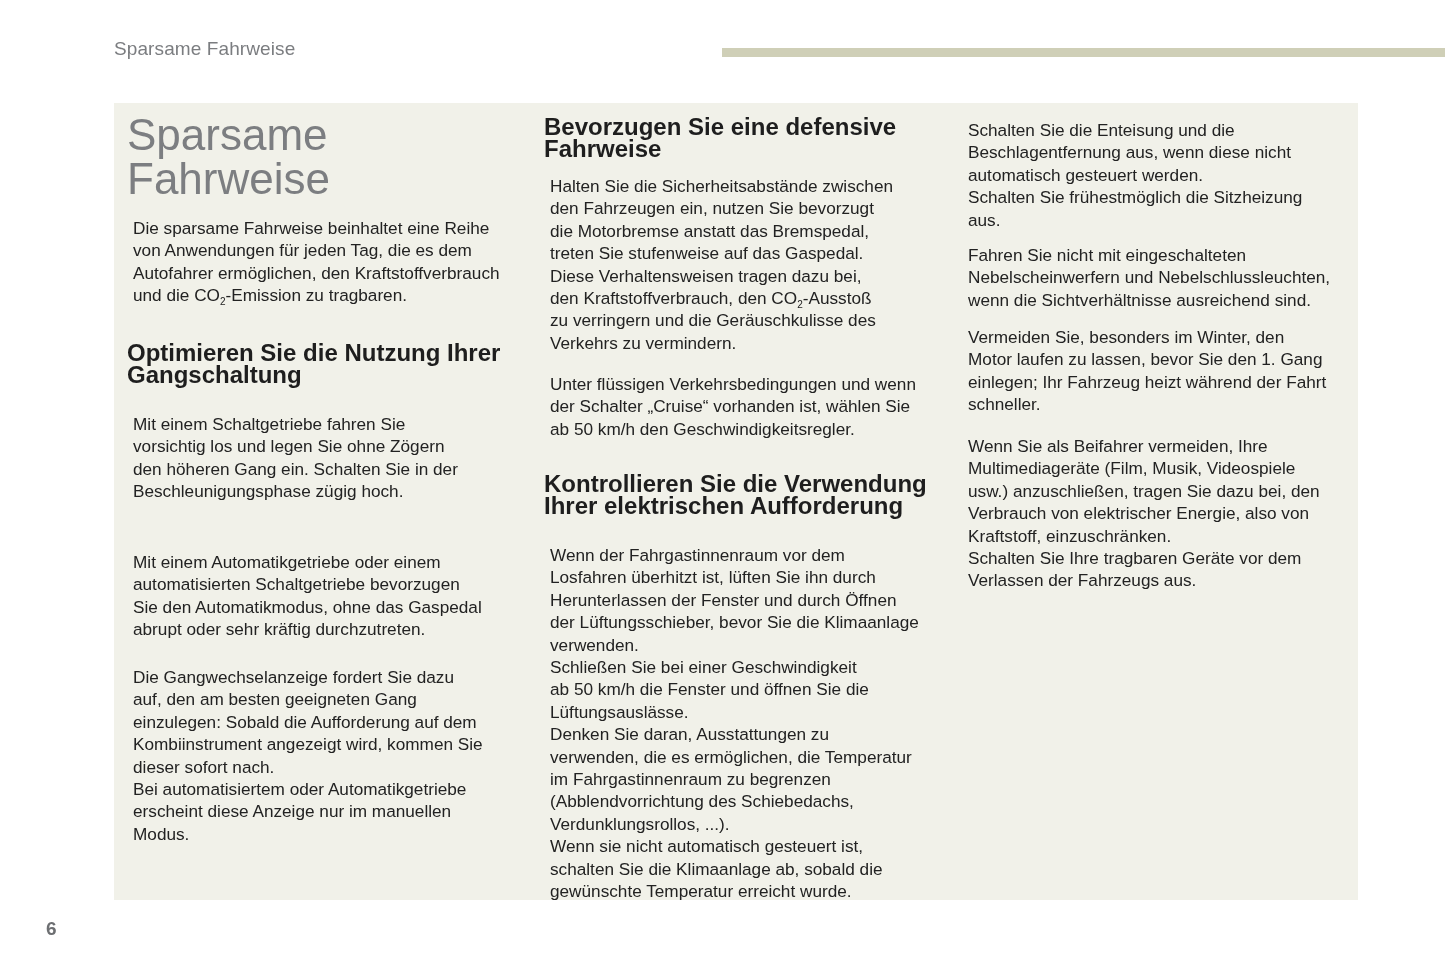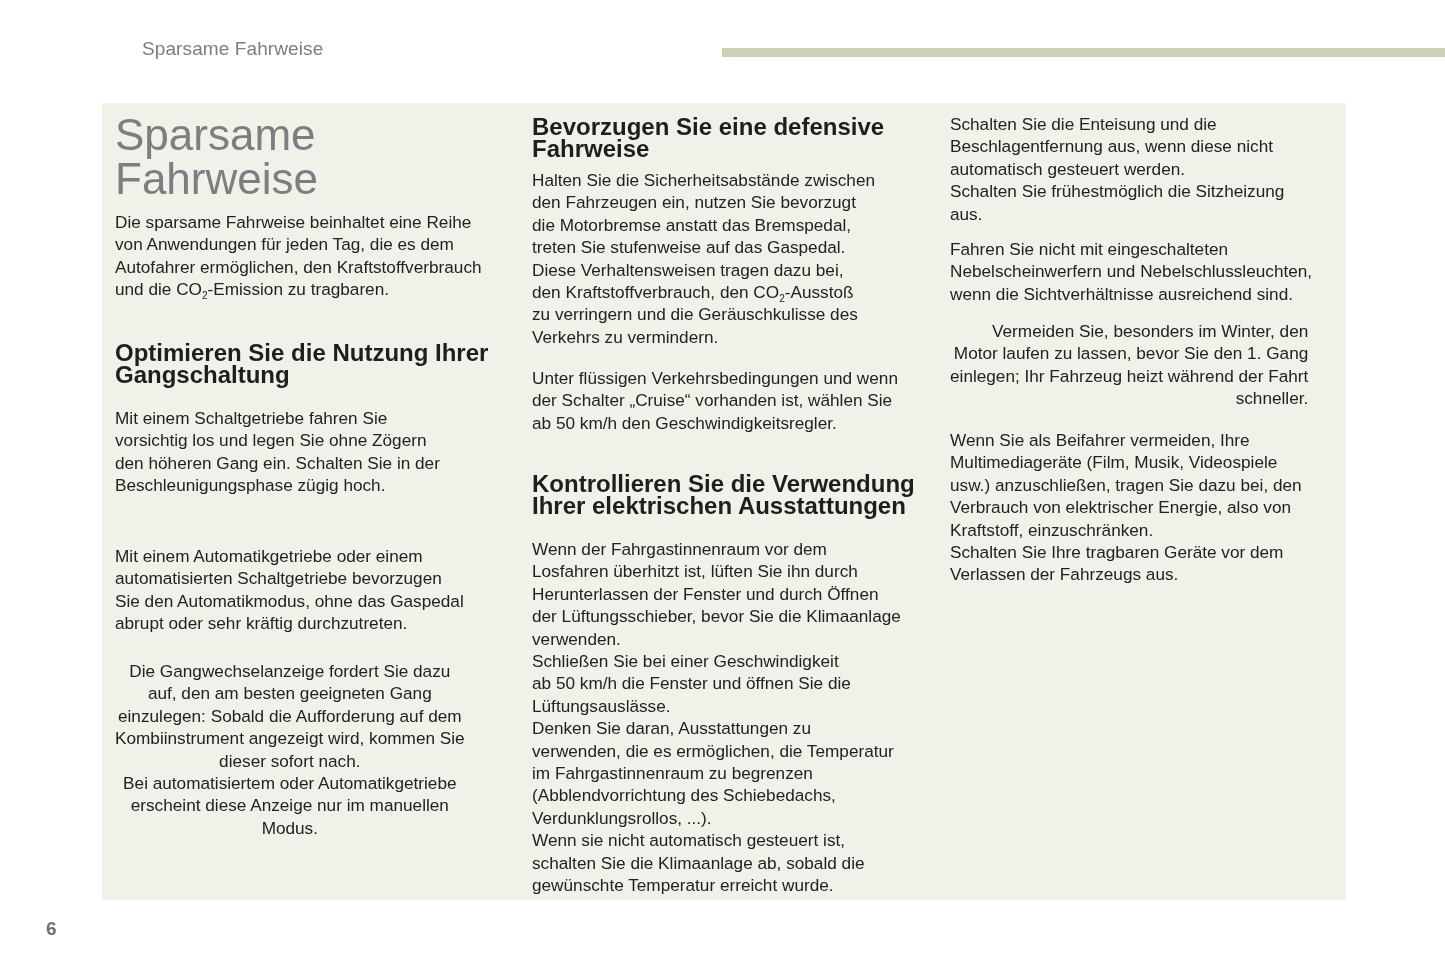--- a/index.html
+++ b/index.html
@@ -1,27 +1,27 @@
 <!DOCTYPE html>
 <html><head>
   <meta charset="utf-8">
   <style>
     html, body { margin:0; padding:0; background:#ffffff; }
     body { width:1445px; height:964px; position:relative; overflow:hidden;
            font-family:"Liberation Sans", sans-serif; color:#1e1e1e; }
-    .running-head { position:absolute; left:114px; top:38px; font-size:19px; color:#7b7d80; letter-spacing:0.1px;margin-left:28px; }
+    .running-head { position:absolute; left:114px; top:38px; font-size:19px; color:#7b7d80; letter-spacing:0.1px; }
     .head-bar { position:absolute; left:722px; top:48px; width:723px; height:9px; background:#cfcfb7; }
-    .panel { position:absolute; left:102px; top:103px; width:1244px; height:797px; background:#f1f1e9; }
+    .panel { position:absolute; left:114px; top:103px; width:1244px; height:797px; background:#f1f1e9; }
     .col { position:absolute; top:0; }
     .col1 { left:13px; width:395px; }
     .col2 { left:430px; width:395px; }
     .col3 { left:848px; width:395px; }
     .big-title { position:absolute; left:0; top:10px; font-size:44px; line-height:44px; color:#7c7e81; font-weight:normal; margin:0; }
     .h2 { position:absolute; left:0; font-size:24px; line-height:22px; font-weight:bold; color:#1e1e1e; margin:0; }
-    .p { position:absolute; left:0; font-size:17.2px; line-height:22.4px; color:#222; margin:0; white-space:pre-line; }
+    .p { position:absolute; left:0; font-size:17.2px; line-height:22.4px; color:#222; margin:6px; white-space:pre-line; }
     sub { font-size:10px; vertical-align:-4px; line-height:0; }
     .page-num { position:absolute; left:46px; top:918px; font-size:19px; font-weight:bold; color:#6d6f72; }
   </style>
 </head>
 <body>
 
 <div class="running-head">Sparsame Fahrweise</div>
 <div class="head-bar"></div>
 
 <div class="panel">
@@ -38,21 +38,21 @@
     <h2 class="h2" style="top:239px; white-space:pre-line;">Optimieren Sie die Nutzung Ihrer
 Gangschaltung</h2>
     <p class="p" style="top:304px;">Mit einem Schaltgetriebe fahren Sie
 vorsichtig los und legen Sie ohne Zögern
 den höheren Gang ein. Schalten Sie in der
 Beschleunigungsphase zügig hoch.</p>
     <p class="p" style="top:442px;">Mit einem Automatikgetriebe oder einem
 automatisierten Schaltgetriebe bevorzugen
 Sie den Automatikmodus, ohne das Gaspedal
 abrupt oder sehr kräftig durchzutreten.</p>
-    <p class="p" style="top:557px;text-align:center;">Die Gangwechselanzeige fordert Sie dazu
+    <p class="p" style="top:557px;">Die Gangwechselanzeige fordert Sie dazu
 auf, den am besten geeigneten Gang
 einzulegen: Sobald die Aufforderung auf dem
 Kombiinstrument angezeigt wird, kommen Sie
 dieser sofort nach.
 Bei automatisiertem oder Automatikgetriebe
 erscheint diese Anzeige nur im manuellen
 Modus.</p>
   </div>
 
   <div class="col col2">
@@ -63,21 +63,21 @@
 die Motorbremse anstatt das Bremspedal,
 treten Sie stufenweise auf das Gaspedal.
 Diese Verhaltensweisen tragen dazu bei,
 den Kraftstoffverbrauch, den CO</span><sub>2</sub><span>-Ausstoß
 zu verringern und die Geräuschkulisse des
 Verkehrs zu vermindern.</span></p>
     <p class="p" style="top:264px;">Unter flüssigen Verkehrsbedingungen und wenn
 der Schalter „Cruise“ vorhanden ist, wählen Sie
 ab 50 km/h den Geschwindigkeitsregler.</p>
     <h2 class="h2" style="top:370px; white-space:pre-line;">Kontrollieren Sie die Verwendung
-Ihrer elektrischen Ausstattungen</h2>
+Ihrer elektrischen Aufforderung</h2>
     <p class="p" style="top:435px;">Wenn der Fahrgastinnenraum vor dem
 Losfahren überhitzt ist, lüften Sie ihn durch
 Herunterlassen der Fenster und durch Öffnen
 der Lüftungsschieber, bevor Sie die Klimaanlage
 verwenden.
 Schließen Sie bei einer Geschwindigkeit
 ab 50 km/h die Fenster und öffnen Sie die
 Lüftungsauslässe.
 Denken Sie daran, Ausstattungen zu
 verwenden, die es ermöglichen, die Temperatur
@@ -91,21 +91,21 @@
 
   <div class="col col3">
     <p class="p" style="top:10px;">Schalten Sie die Enteisung und die
 Beschlagentfernung aus, wenn diese nicht
 automatisch gesteuert werden.
 Schalten Sie frühestmöglich die Sitzheizung
 aus.</p>
     <p class="p" style="top:135px;">Fahren Sie nicht mit eingeschalteten
 Nebelscheinwerfern und Nebelschlussleuchten,
 wenn die Sichtverhältnisse ausreichend sind.</p>
-    <p class="p" style="top:217px;text-align:right;">Vermeiden Sie, besonders im Winter, den
+    <p class="p" style="top:217px;">Vermeiden Sie, besonders im Winter, den
 Motor laufen zu lassen, bevor Sie den 1. Gang
 einlegen; Ihr Fahrzeug heizt während der Fahrt
 schneller.</p>
     <p class="p" style="top:326px;">Wenn Sie als Beifahrer vermeiden, Ihre
 Multimediageräte (Film, Musik, Videospiele
 usw.) anzuschließen, tragen Sie dazu bei, den
 Verbrauch von elektrischer Energie, also von
 Kraftstoff, einzuschränken.
 Schalten Sie Ihre tragbaren Geräte vor dem
 Verlassen der Fahrzeugs aus.</p>

